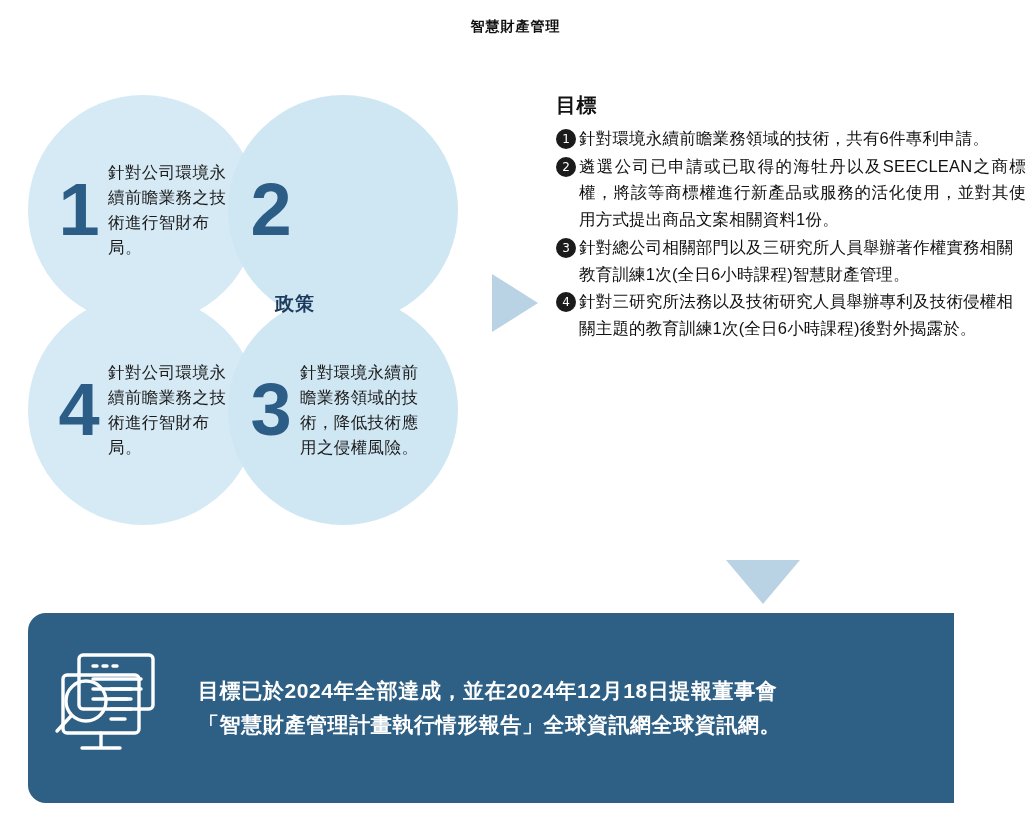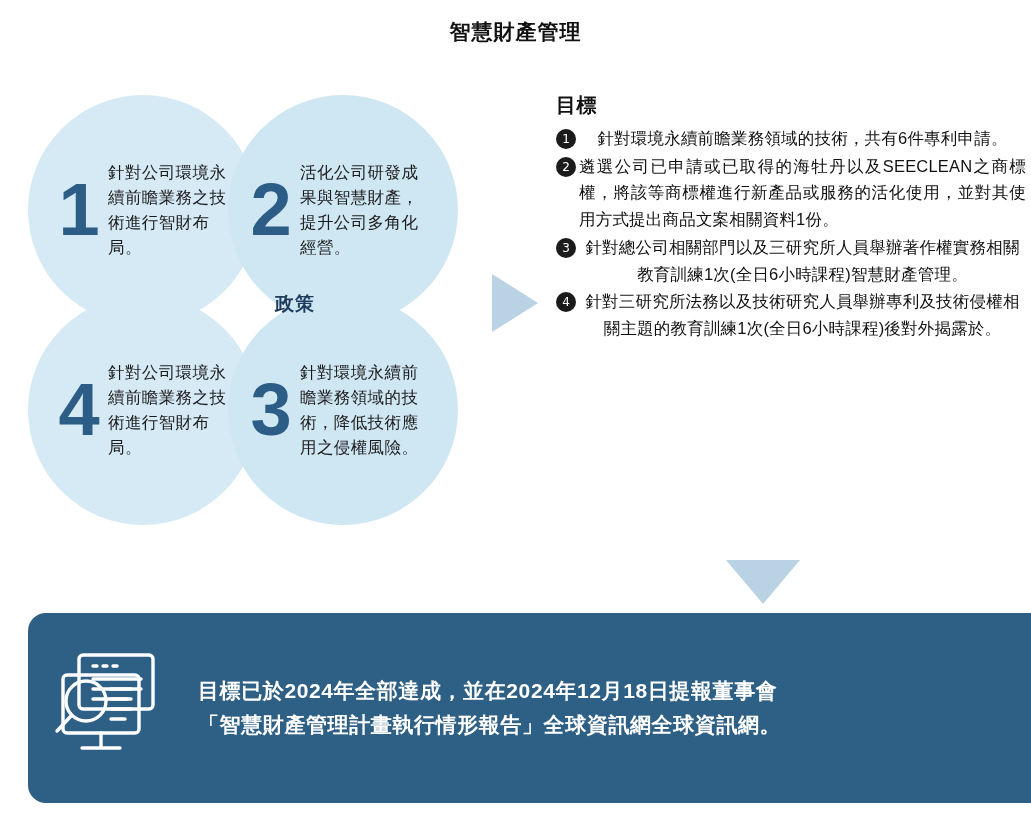--- a/index.html
+++ b/index.html
@@ -16,21 +16,21 @@
     overflow: hidden;
   }
 
   
   .page-title {
     position: absolute;
     top: 18px;
     left: 0;
     width: 1031px;
     text-align: center;
-    font-size: 21px;
+    font-size: 14px;
     font-weight: bold;
     letter-spacing: 1px;
     color: #111111;
   }
 
   
   .circles {
     position: absolute;
     left: 28px;
     top: 95px;
@@ -129,39 +129,38 @@
     line-height: 20px;
     text-align: center;
     margin-top: 4px;
     margin-right: 3px;
     font-family: "DejaVu Sans", sans-serif;
   }
   .goal-text {
     flex: 1;
     text-indent: 0;
     letter-spacing: 0.2px;
-    text-align: center;
   }
   .goal-text.justify { text-align: justify; text-justify: inter-character; }
 
   
   .arrow-down {
     position: absolute;
     left: 724px;
     top: 560px;
     width: 78px;
     height: 46px;
   }
 
   
   .banner {
     position: absolute;
     left: 28px;
     top: 613px;
-    width: 1003px;
+    width: 926px;
     height: 190px;
     background: #2e5f84;
     border-radius: 18px 0 0 18px;
     box-sizing: border-box;
     display: flex;
     align-items: center;
   }
   .banner-icon {
     flex: none;
     width: 170px;
@@ -186,21 +185,20 @@
 
 <div class="circles">
 
   <div class="circle c1">
     <div class="num">1</div>
     <div class="txt">針對公司環境永續前瞻業務之技術進行智財布局。</div>
   </div>
 
   <div class="circle c2">
     <div class="num">2</div>
-    <div class="txt">活化公司研發成果與智慧財產，提升公司多角化經營。</div>
   </div>
 
   <div class="circle c4">
     <div class="num">4</div>
     <div class="txt">針對公司環境永續前瞻業務之技術進行智財布局。</div>
   </div>
 
   <div class="circle c3">
     <div class="num">3</div>
     <div class="txt">針對環境永續前瞻業務領域的技術，降低技術應用之侵權風險。</div>

